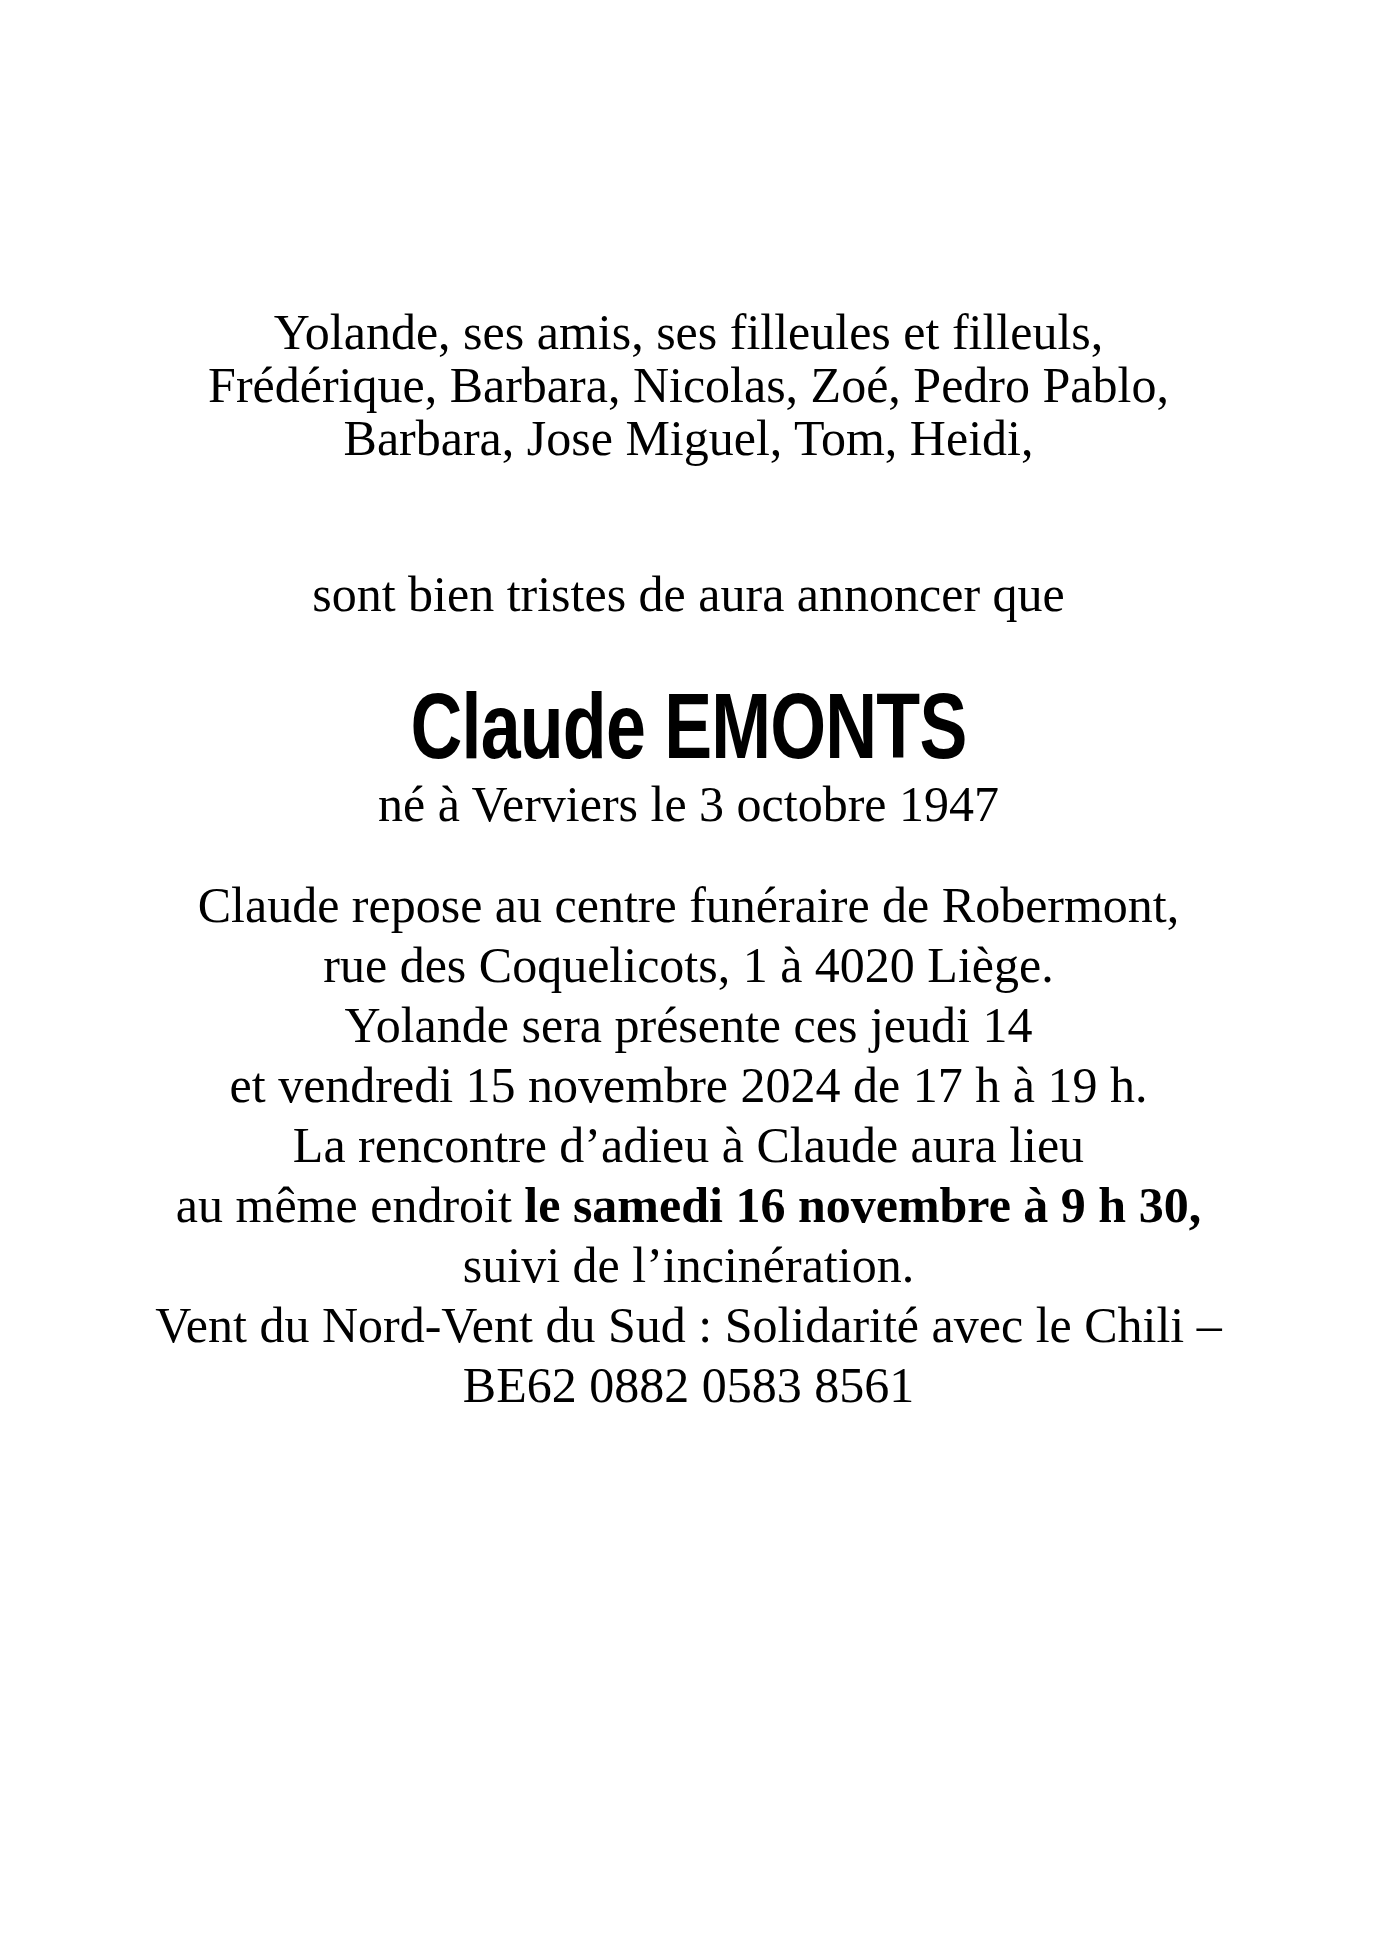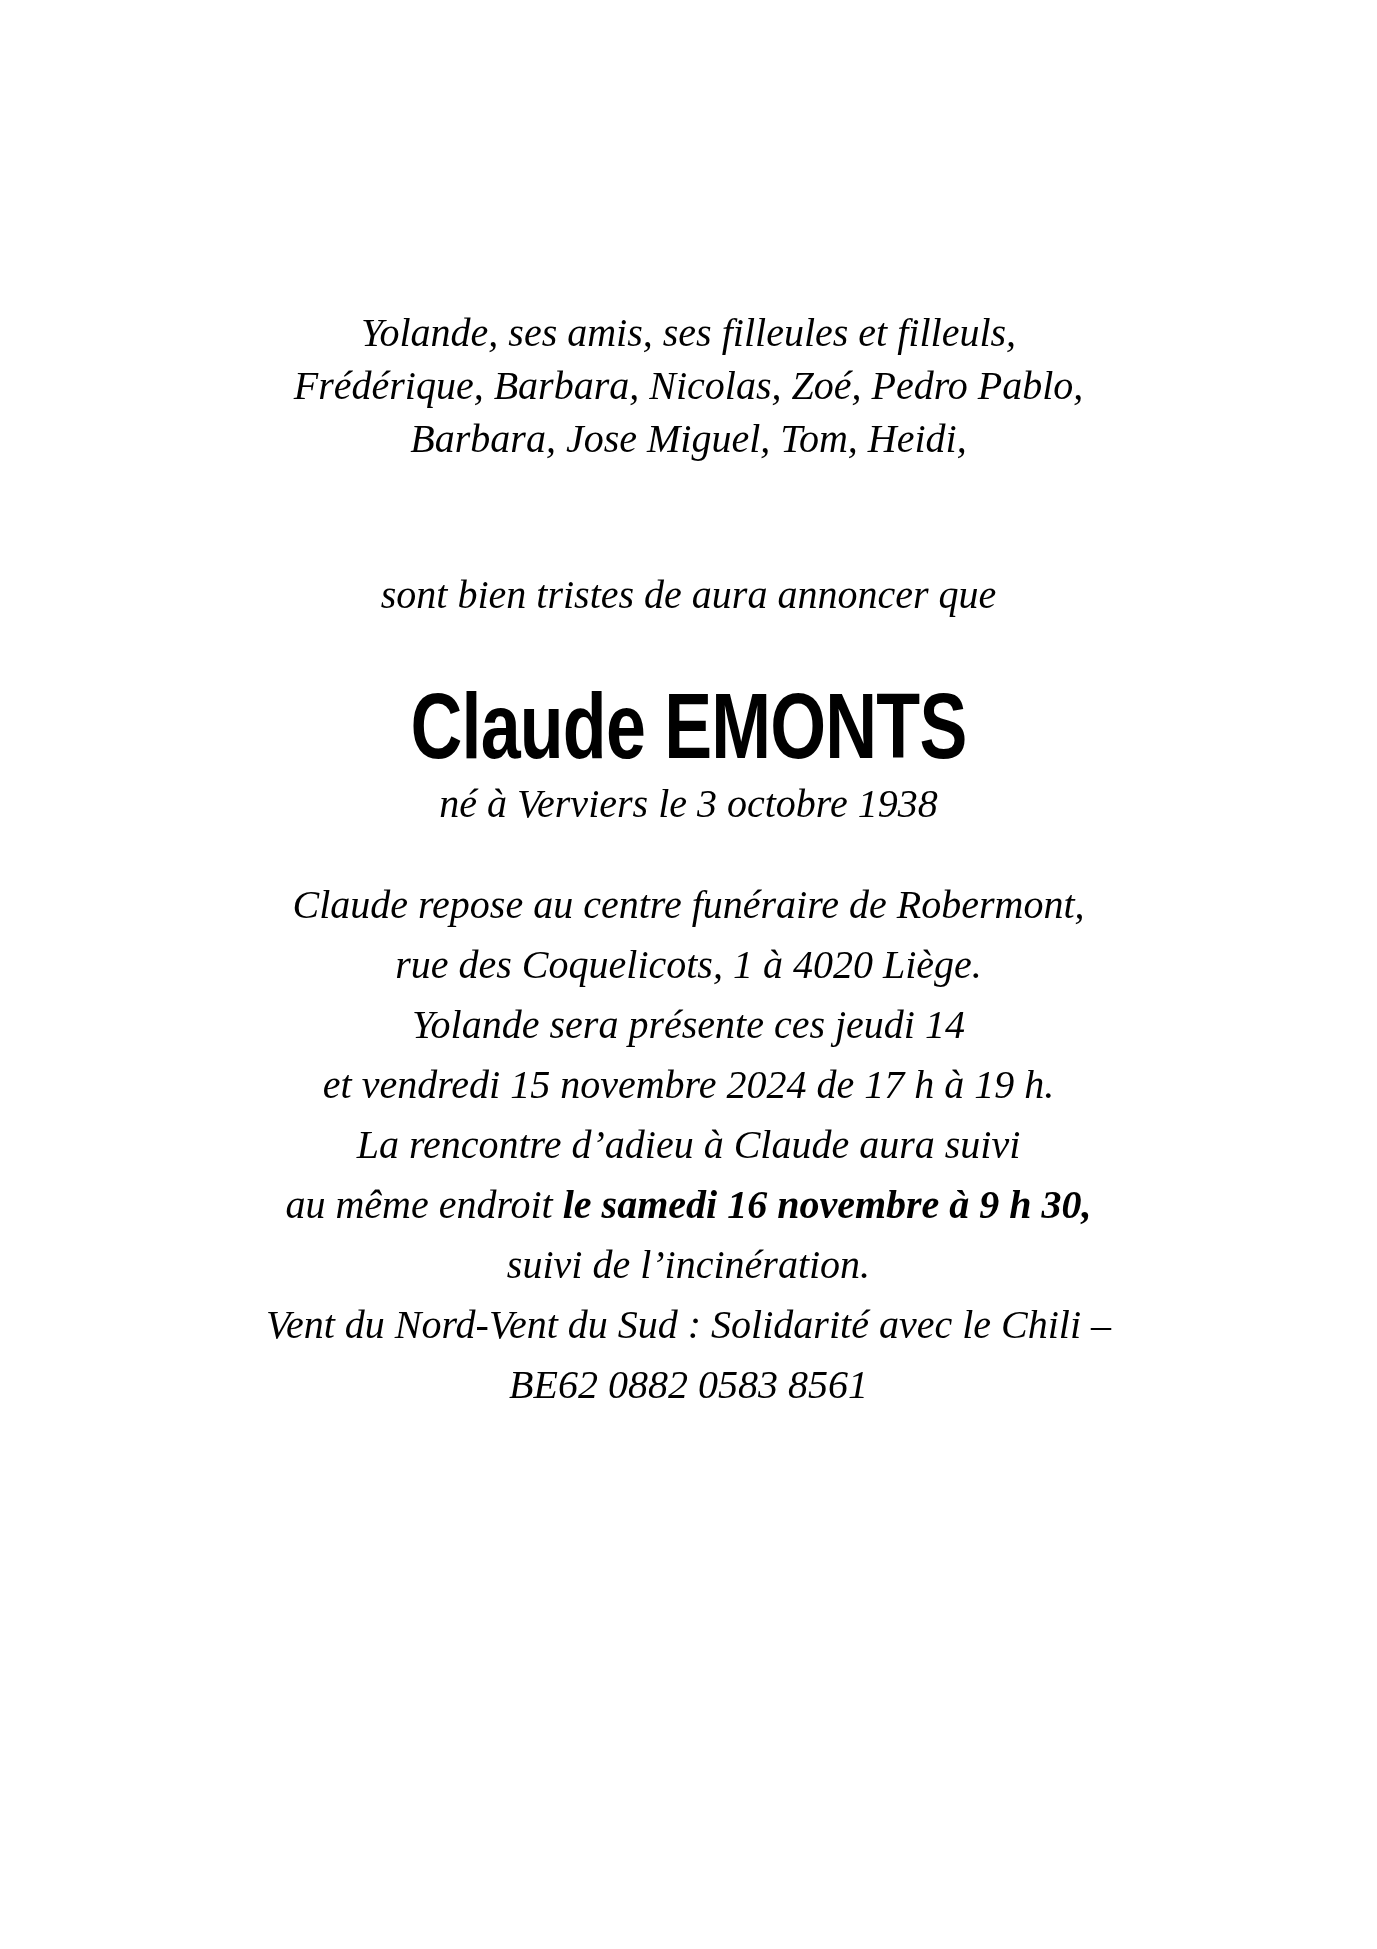--- a/index.html
+++ b/index.html
@@ -9,23 +9,22 @@
     width: 1377px;
     height: 1949px;
     margin: 0 auto;
     background: #ffffff;
     color: #000000;
     text-align: center;
     overflow: hidden;
   }
   .serif {
     font-family: "Liberation Serif", "DejaVu Serif", serif;
-    font-style: italic;
     font-weight: 400;
-    font-size: 40px;
+    font-size: 50px;
   }
   .line { display: block; }
   .names   { padding-top: 306px; line-height: 53px; }
   .intro   { margin-top: 103px;  line-height: 53px; }
   .name-heading {
     margin-top: 58px;
     font-family: "Liberation Sans", "DejaVu Sans", sans-serif;
     font-style: normal;
     font-weight: 700;
     font-size: 92px;
@@ -48,28 +47,28 @@
     <span class="line">Yolande, ses amis, ses filleules et filleuls,</span>
     <span class="line">Frédérique, Barbara, Nicolas, Zoé, Pedro Pablo,</span>
     <span class="line">Barbara, Jose Miguel, Tom, Heidi,</span>
   </p>
 
   <p class="serif intro">sont bien tristes de aura annoncer que</p>
 
   <h1 class="name-heading">Claude EMONTS</h1>
 
   <p class="serif vitals">
-    <span class="line">né à Verviers le 3 octobre 1938</span>
+    <span class="line">né à Verviers le 3 octobre 1947</span>
   </p>
 
   <p class="serif details">
     <span class="line">Claude repose au centre funéraire de Robermont,</span>
     <span class="line">rue des Coquelicots, 1 à 4020 Liège.</span>
     <span class="line">Yolande sera présente ces jeudi 14</span>
     <span class="line">et vendredi 15 novembre 2024 de 17 h à 19 h.</span>
-    <span class="line">La rencontre d’adieu à Claude aura suivi</span>
+    <span class="line">La rencontre d’adieu à Claude aura lieu</span>
     <span class="line"><span>au même endroit </span><span class="bold-part">le samedi 16 novembre à 9 h 30,</span></span>
     <span class="line">suivi de l’incinération.</span>
     <span class="line">Vent du Nord-Vent du Sud : Solidarité avec le Chili –</span>
     <span class="line">BE62 0882 0583 8561</span>
   </p>
 
 </div>
 
 </body></html>

